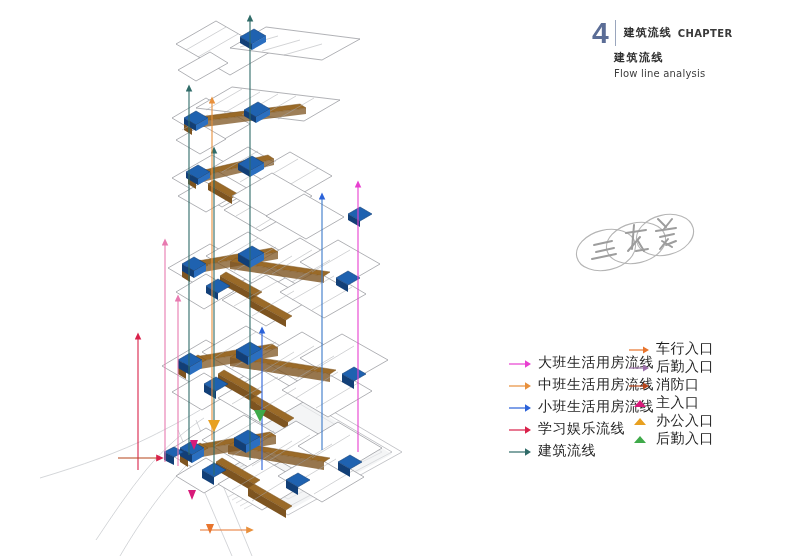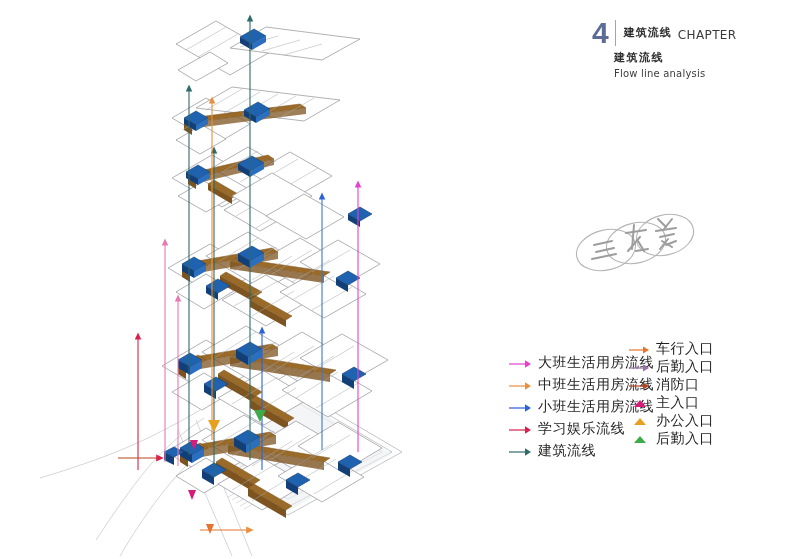--- a/index.html
+++ b/index.html
@@ -18,21 +18,21 @@
     font-family:"Liberation Sans",sans-serif;letter-spacing:-1px;
   }
   .hdr-divider{
     width:1px;height:26px;background:#9aa6bd;margin:2px 8px 0 7px;flex:none;
   }
   .hdr-cn{
     font-size:11px;font-weight:bold;color:#2f2f2f;letter-spacing:1px;
     padding-top:7px;white-space:nowrap;
   }
   .hdr-en{
-    font-size:12px;font-weight:normal;color:#3a3a3a;letter-spacing:.4px;
+    font-size:10px;font-weight:bold;color:#3a3a3a;letter-spacing:.4px;
     padding:10px 0 0 6px;white-space:nowrap;
   }
   .sub-cn{
     font-size:11px;font-weight:bold;color:#2f2f2f;letter-spacing:1.5px;
     margin-top:2px;margin-left:22px;white-space:nowrap;
   }
   .sub-en{
     font-size:10px;color:#3c3c3c;letter-spacing:.2px;
     margin-top:3px;margin-left:22px;white-space:nowrap;
   }

